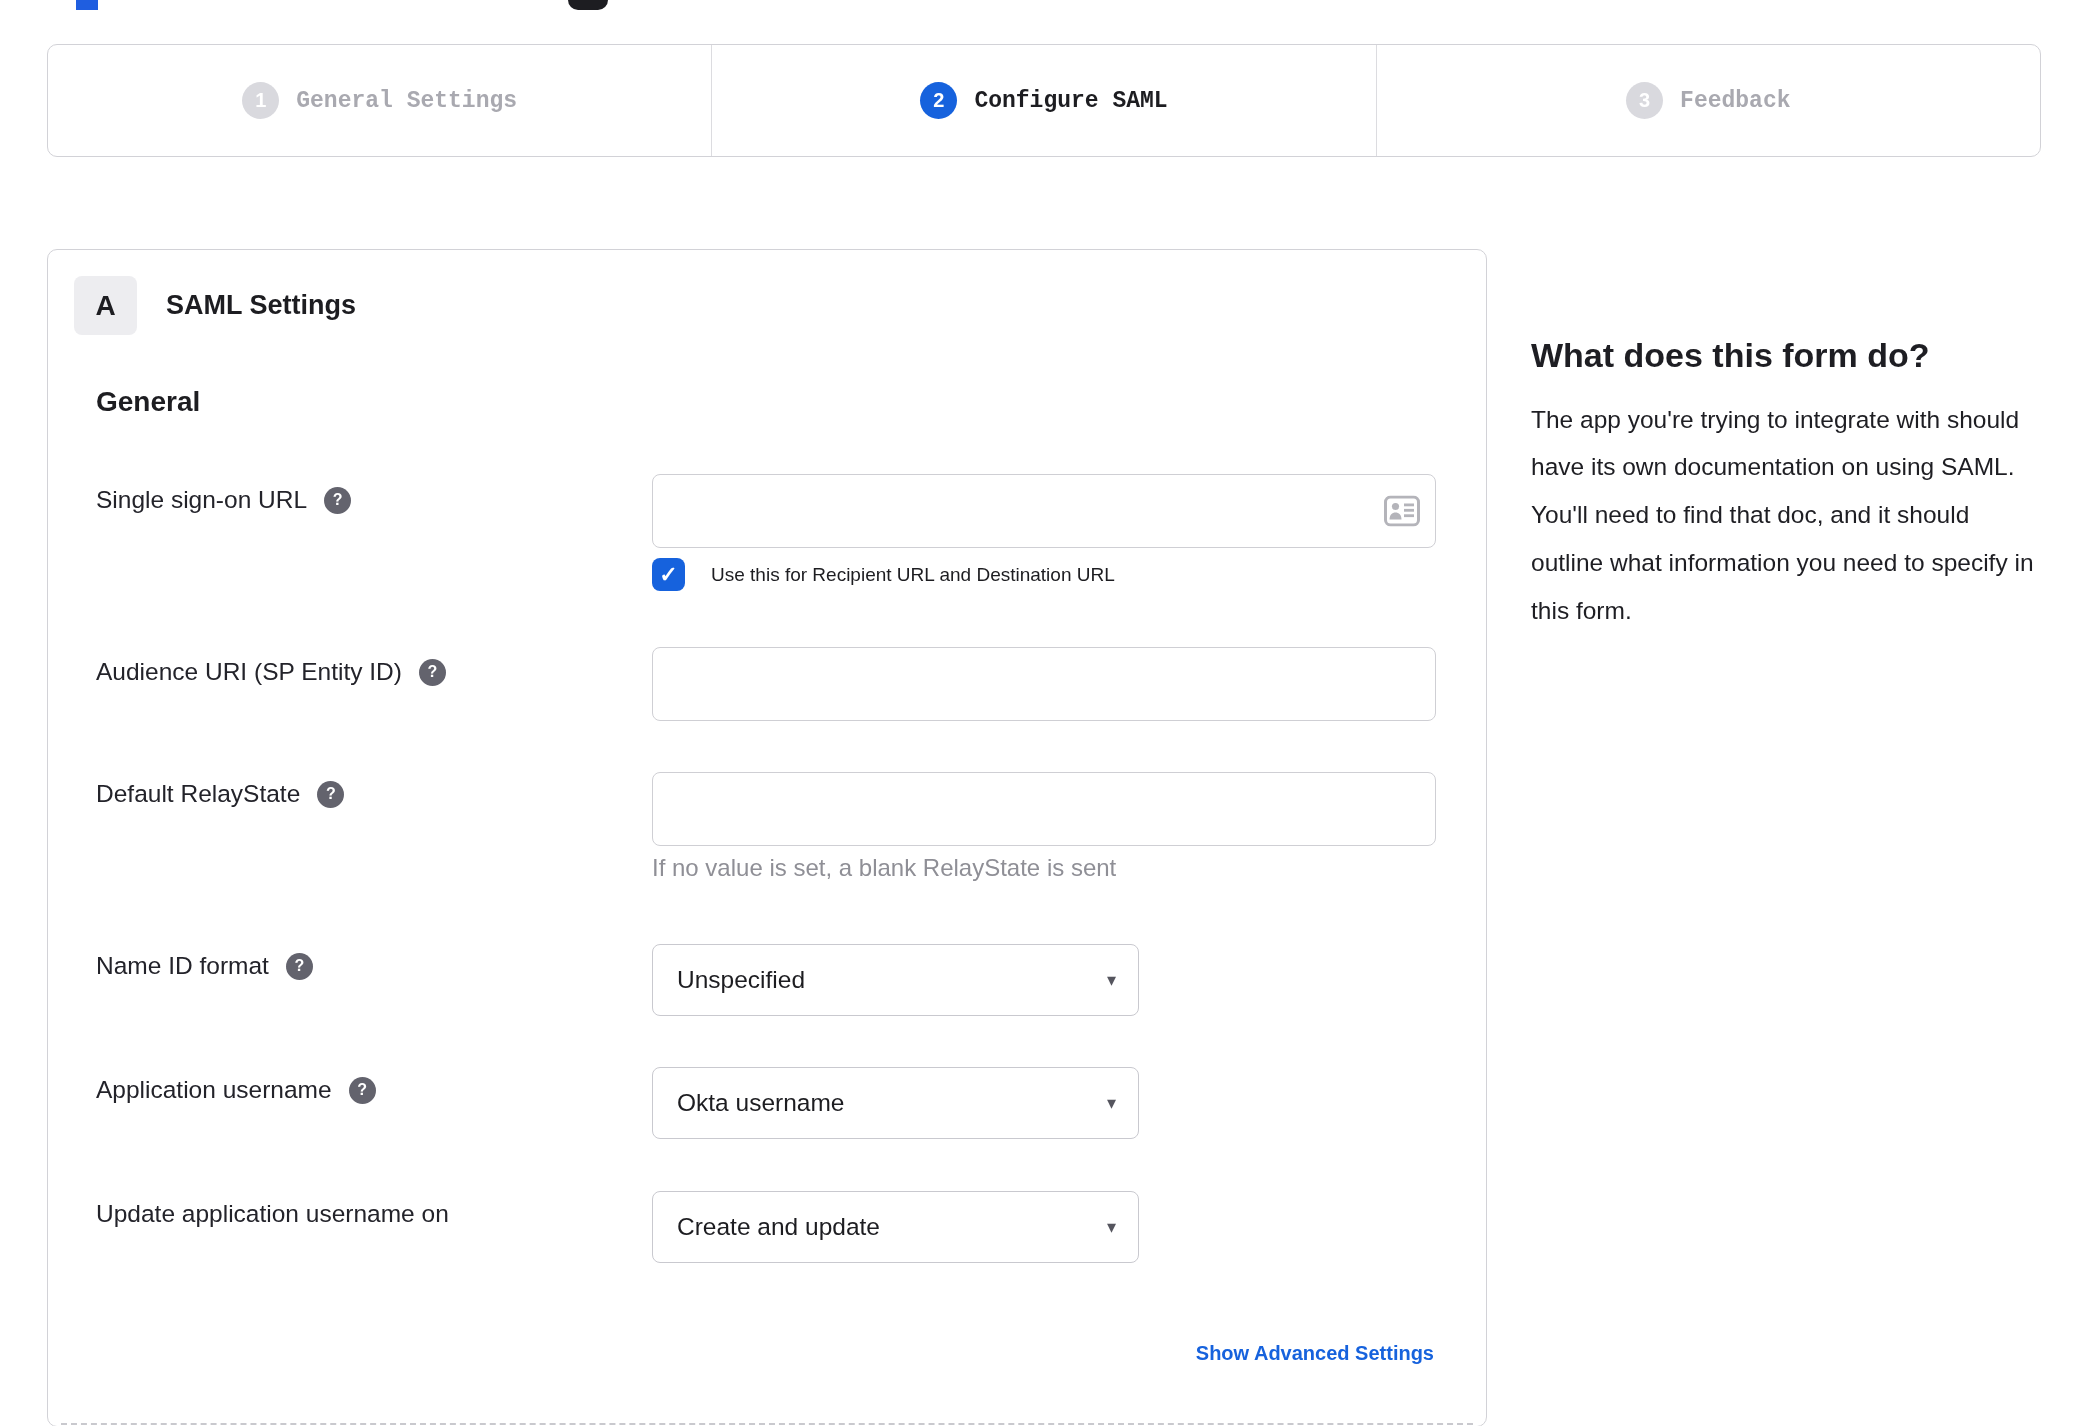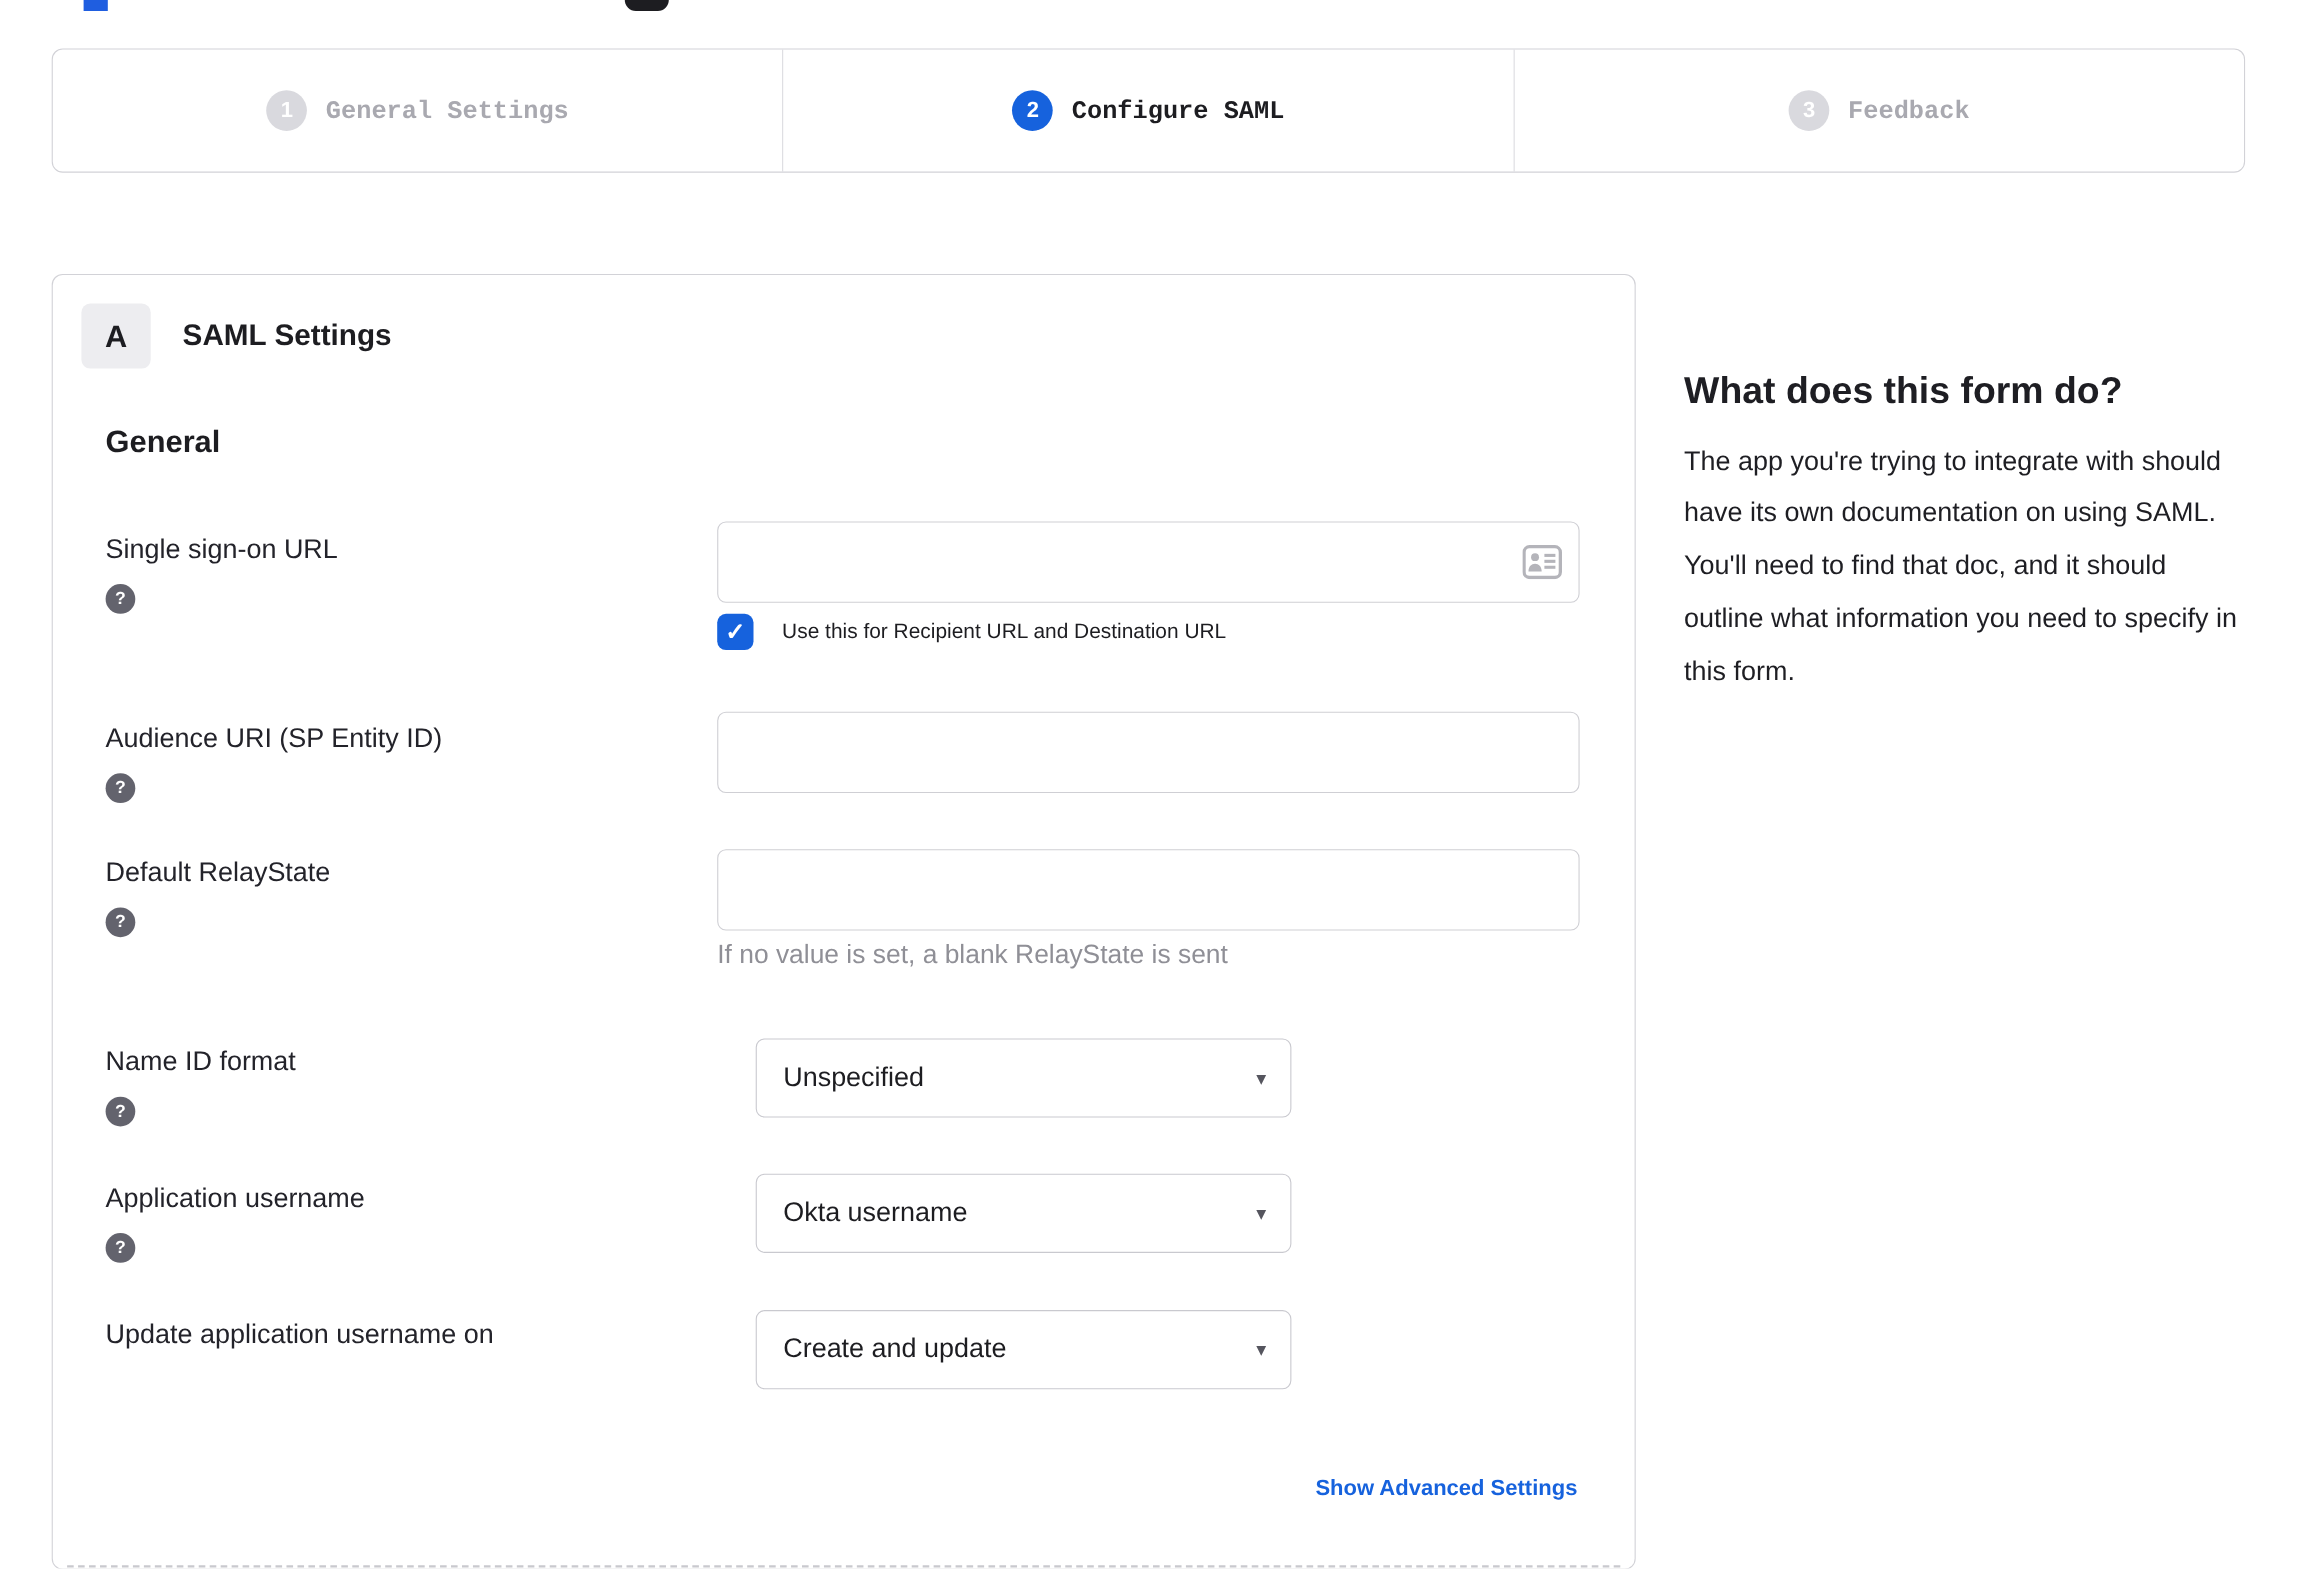--- a/index.html
+++ b/index.html
@@ -28,21 +28,21 @@
   
   .panel { position:absolute; left:47px; top:249px; width:1440px; height:1178px;
            background:#fff; border:1px solid #d2d2d7; border-radius:10px; }
   .badge { position:absolute; left:26px; top:26px; width:63px; height:59px;
            background:#ededf0; border-radius:8px; font-size:28px; font-weight:bold;
            display:flex; align-items:center; justify-content:center; }
   .panel-title { position:absolute; left:118px; top:26px; height:59px;
                  display:flex; align-items:center; font-size:27px; font-weight:bold; }
   .group-title { position:absolute; left:48px; top:136px; font-size:28px; font-weight:bold; }
 
-  .label-row { position:absolute; left:48px; display:flex; align-items:flex-start; gap:17px;flex-direction:column; }
+  .label-row { position:absolute; left:48px; display:flex; align-items:center; gap:17px; }
   .field-label { font-size:24.5px; color:#23232a; }
   .help-icon { width:27px; height:27px; border-radius:50%; background:#63636d; color:#fff;
                font-size:16px; font-weight:bold; display:flex; align-items:center;
                justify-content:center; flex:none; }
 
   .input-wrap { position:absolute; left:604px; width:784px; height:74px; }
   .text-input { width:100%; height:100%; border:1px solid #cfcfd4; border-radius:8px;
                 background:#fff; font-size:24px; padding:0 64px 0 24px;
                 font-family:"Liberation Sans", sans-serif; color:#1d1d21; outline:none; }
   .card-icon { position:absolute; right:16px; top:50%; transform:translateY(-50%); }
@@ -50,21 +50,21 @@
   .check-row { position:absolute; left:604px; top:308px; display:flex; align-items:center; gap:26px; }
   .checkbox { width:33px; height:33px; border-radius:8px; background:#1662dd; color:#fff;
               font-size:22px; font-weight:bold; display:flex; align-items:center;
               justify-content:center; flex:none; }
   .check-label { font-size:19px; color:#1d1d21; }
 
   .helper-text { position:absolute; left:604px; top:604px; font-size:24px; color:#8f8f96; }
 
   .select { position:absolute; left:604px; width:487px; height:72px; background:#fff;
             border:1px solid #c9c9cf; border-radius:8px; display:flex; align-items:center;
-            justify-content:space-between; padding:0 22px 0 24px; cursor:default;margin-left:35px; }
+            justify-content:space-between; padding:0 22px 0 24px; cursor:default; }
   .select-value { font-size:24.5px; color:#1d1d21; }
   .caret { font-size:18px; color:#55555e; }
 
   .advanced-link { position:absolute; right:52px; top:1092px; font-size:20px;
                    font-weight:600; color:#1662dd; cursor:pointer; }
 
   .panel-dash { position:absolute; left:13px; right:13px; top:1173px;
                 border-top:2px dashed #c9c9ce; }
 
   

